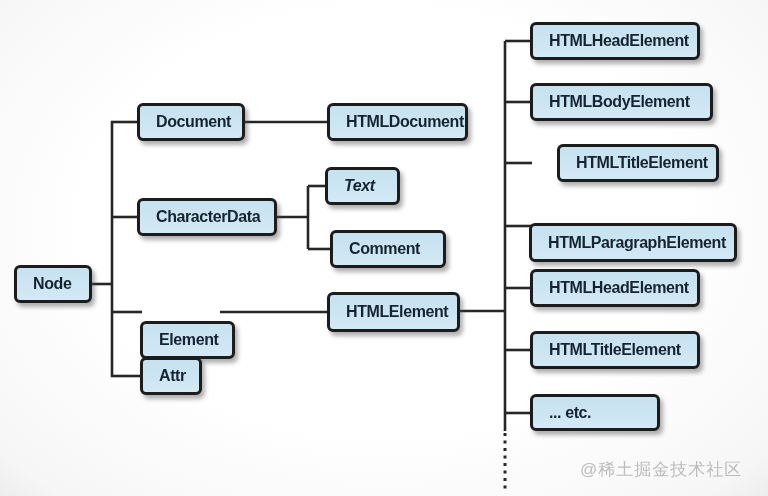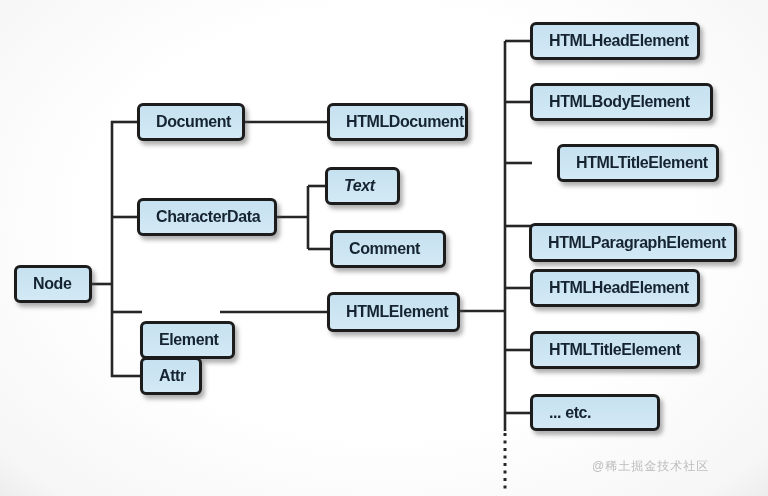--- a/index.html
+++ b/index.html
@@ -48,23 +48,23 @@
     border-radius: 6px;
     box-shadow: 3px 4px 4px rgba(80, 80, 80, 0.45);
     color: var(--label-text);
     font-weight: 700;
     font-size: 16px;
     letter-spacing: -0.4px;
     white-space: nowrap;
   }
   .watermark {
     position: absolute;
-    left: 592px;
+    left: 580px;
     top: 458px;
-    font-size: 12px;
+    font-size: 17px;
     color: var(--watermark-text);
     letter-spacing: 1px;
     font-weight: 400;
   }
 </style>
 </head>
 <body>
 
 <div class="stage">
 

